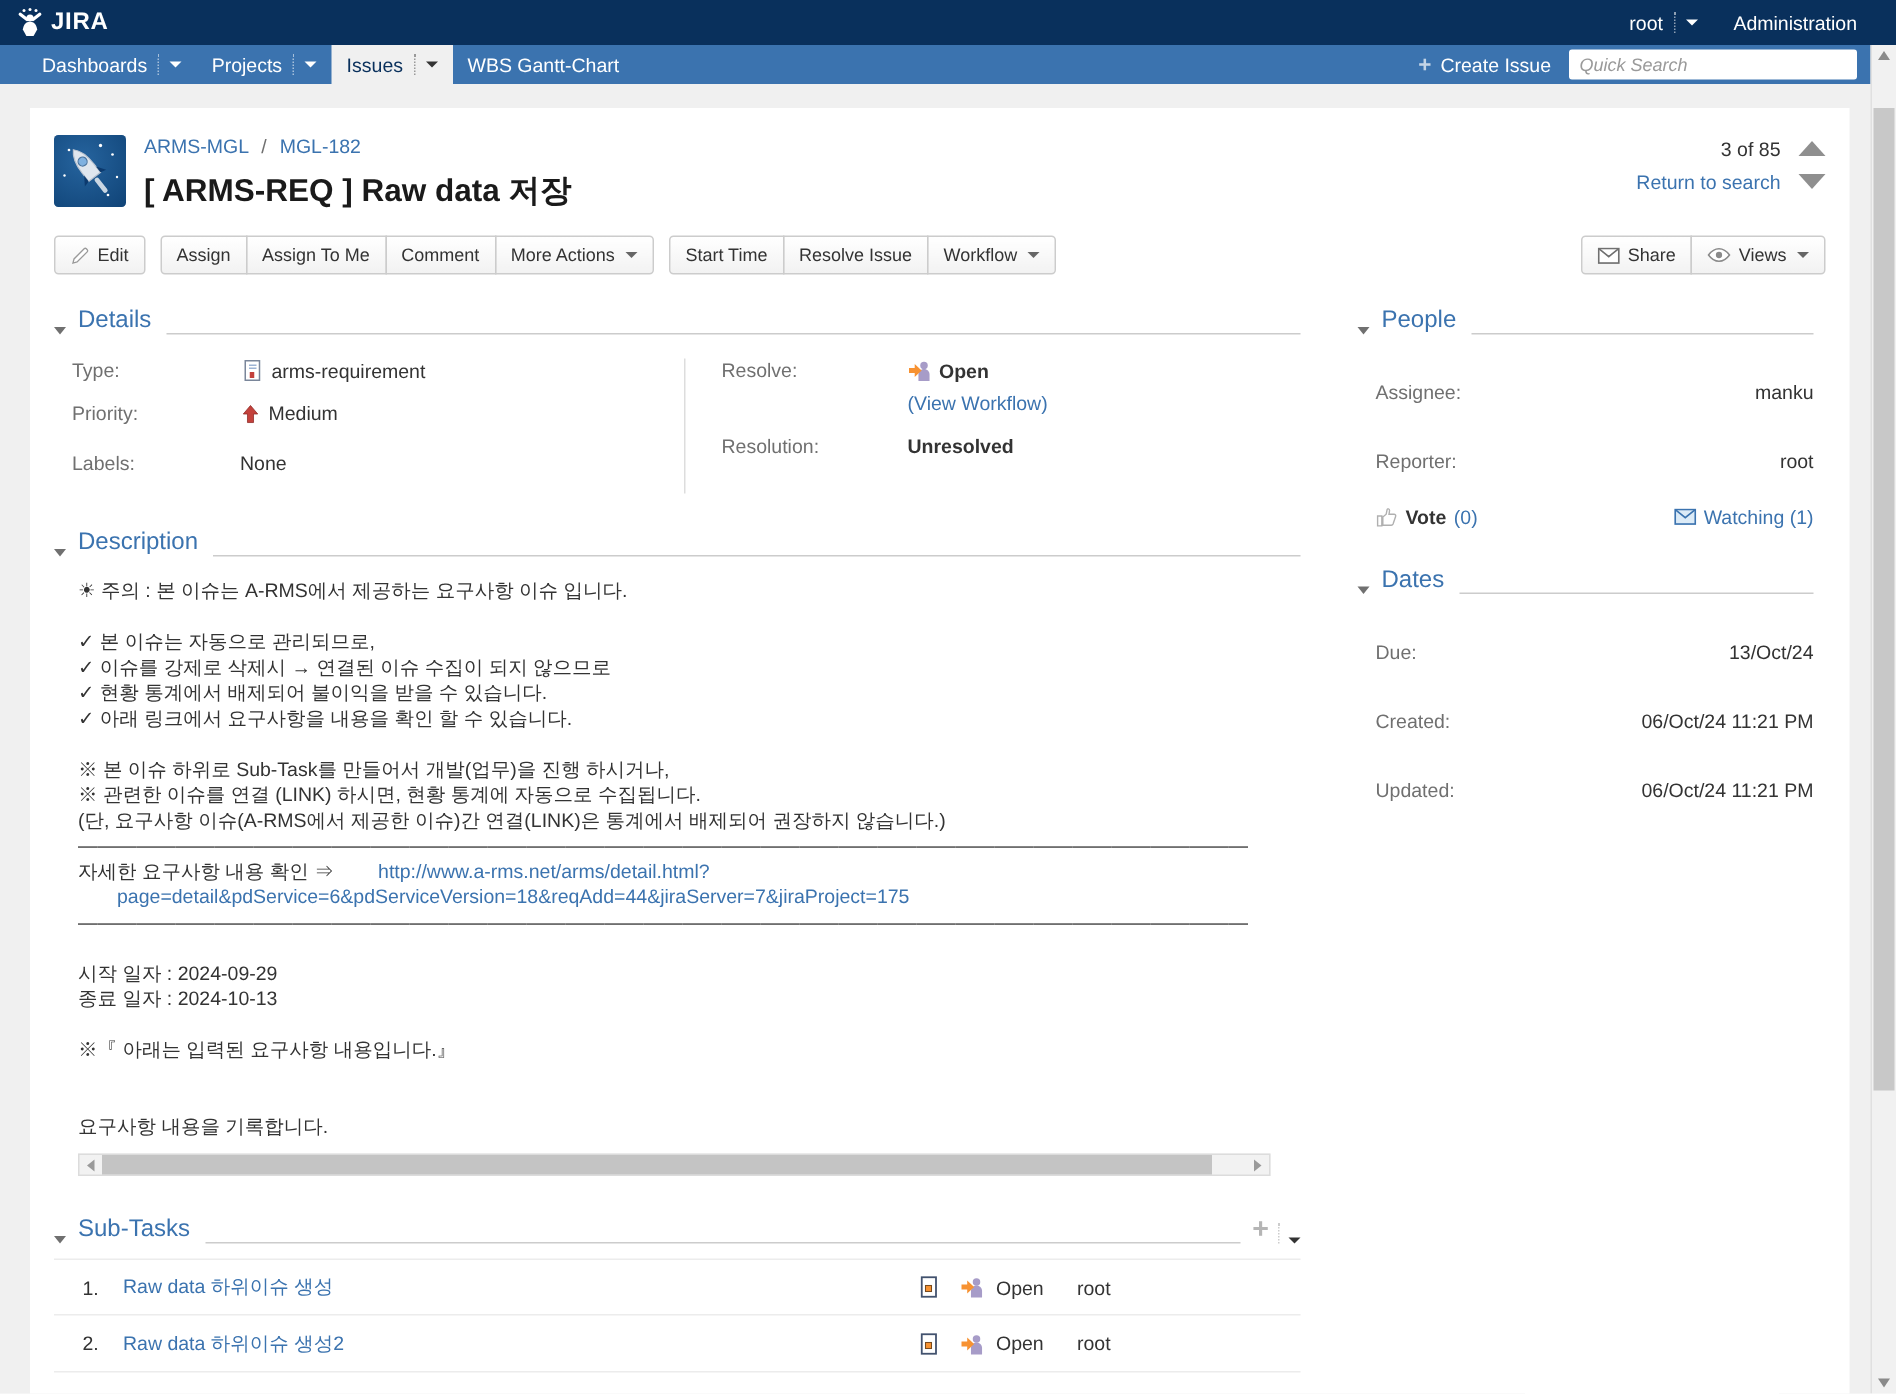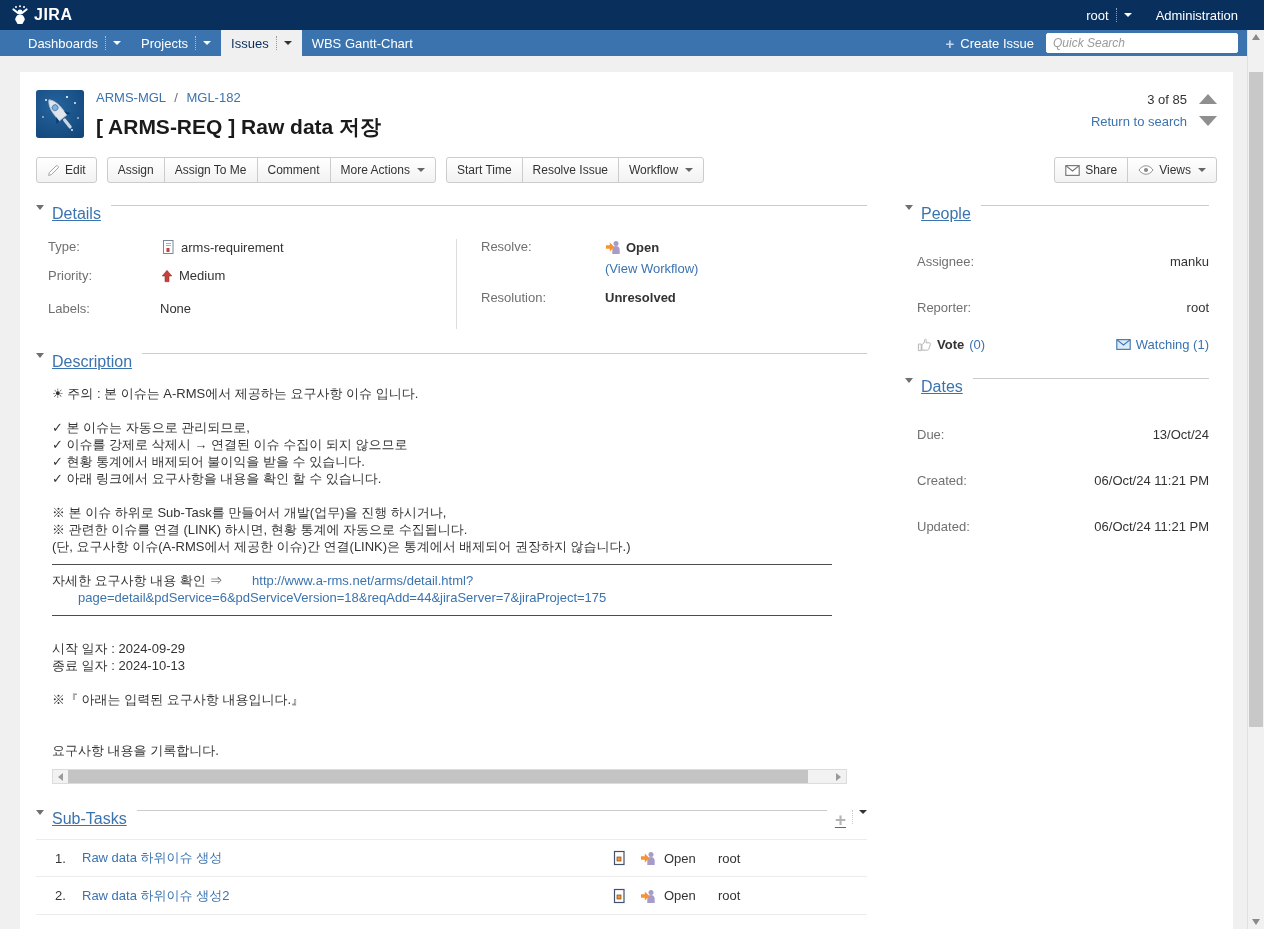--- a/index.html
+++ b/index.html
@@ -58,21 +58,21 @@
   .btn-group .btn:last-child { border-radius:0 3px 3px 0; }
   .toolbar-right { margin-left:auto; display:flex; }
   .btn .caret.dark { margin-left:2px; border-top-color:#666; }
 
   
   .cols { display:flex; gap:30px; padding:22px 16px 0 16px; align-items:flex-start; }
   .main-col { flex:1; min-width:0; }
   .side-col { width:320px; flex:none; padding:0 8px; }
 
   
-  .sec-head { display:flex; align-items:flex-start; color:#3b73af; font-size:16px;text-decoration:underline; }
+  .sec-head { display:flex; align-items:flex-end; color:#3b73af; font-size:16px; }
   .twisty { width:0; height:0; border-left:4px solid transparent; border-right:4px solid transparent; border-top:5px solid #707070; margin-right:8px; cursor:pointer; }
   .sec-title { white-space:nowrap; }
   .rule { flex:1; height:1px; background:#ccc; margin-left:10px; }
   .sec-head .add-plus { color:#b5b5b5; font-size:19px; font-weight:bold; line-height:1; margin-left:8px; cursor:pointer; }
   .sec-head .hsep { width:0; height:14px; border-left:1px dotted #ccc; margin:0 6px; }
 
   
   .details-cols { display:flex; margin-top:16px; }
   .dcol-left { width:420px; flex:none; }
   .dcol-right { flex:1; border-left:1px solid #ddd; padding-left:12px; }

